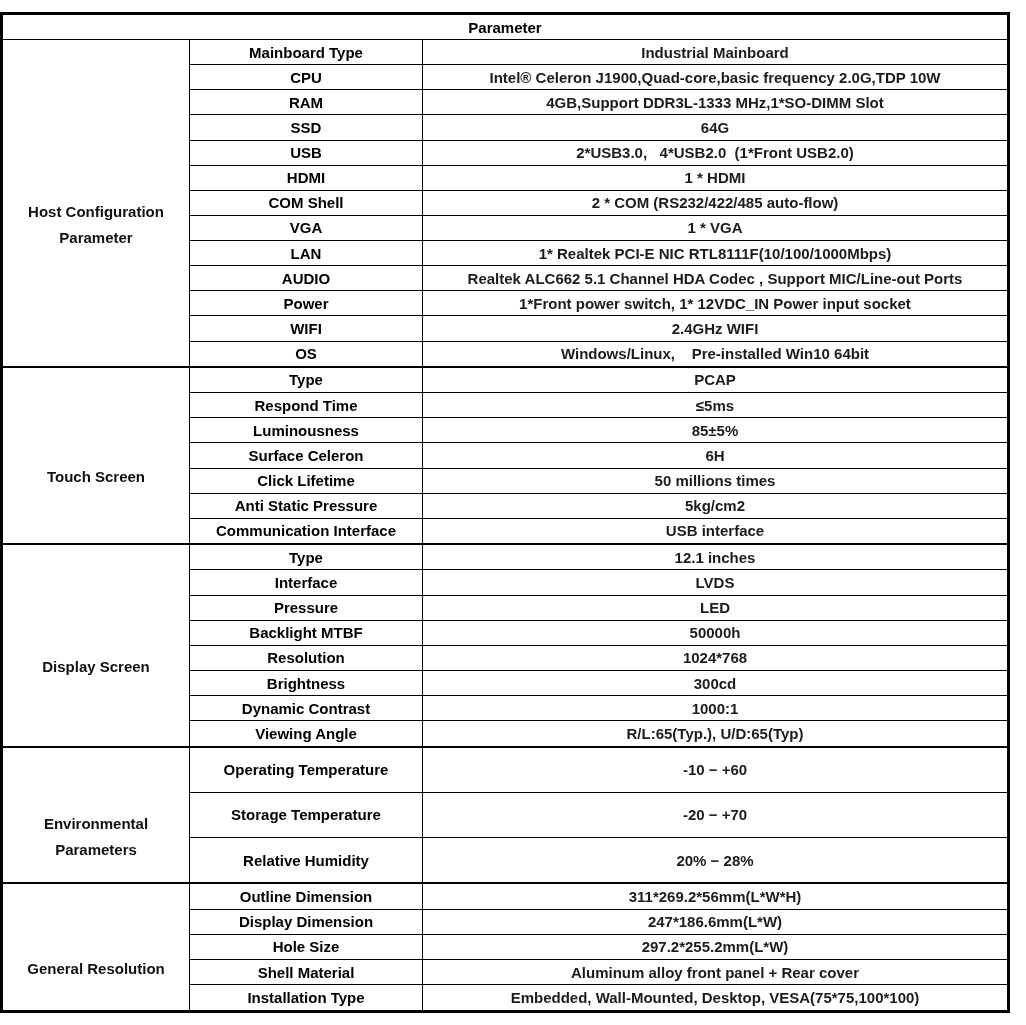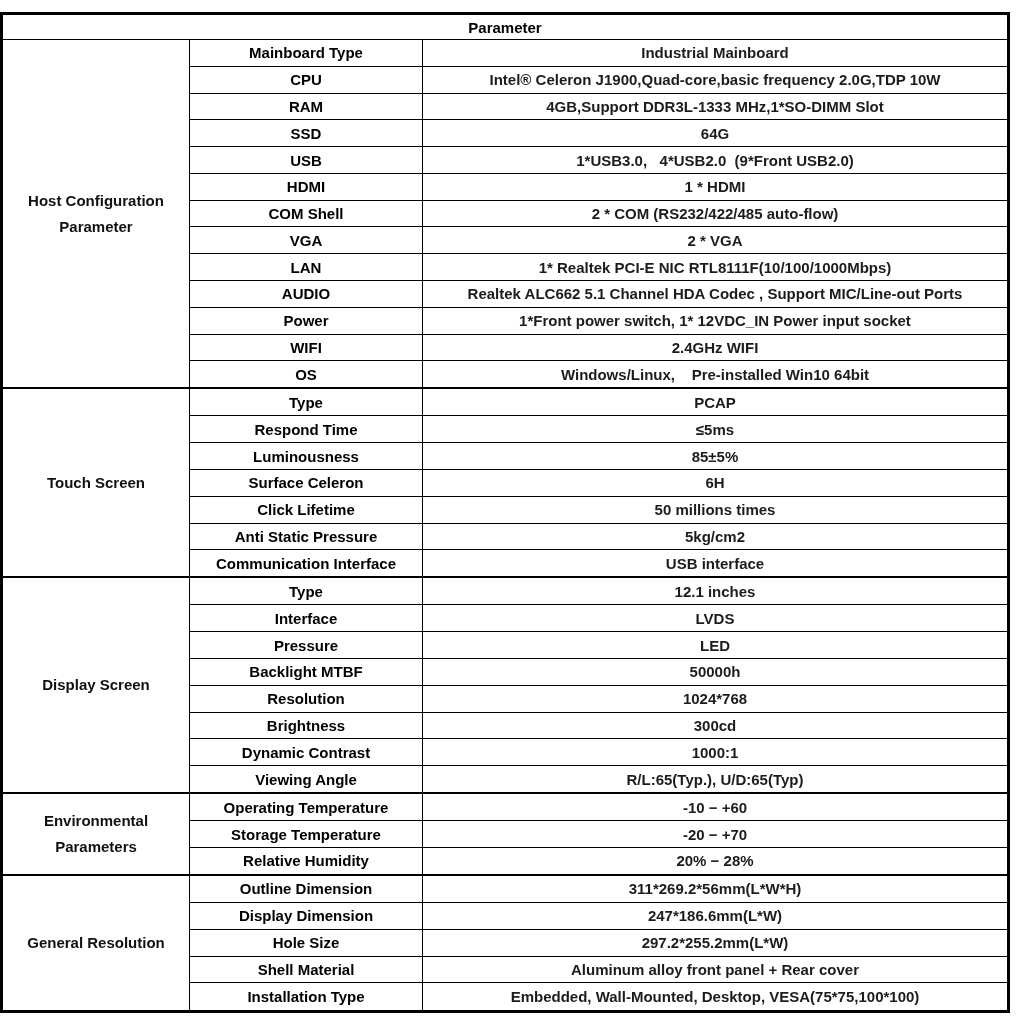--- a/index.html
+++ b/index.html
@@ -39,20 +39,21 @@
   }
   td.group-cell {
     font-size: 15px;
     font-weight: bold;
     color: #111;
     line-height: 26px;
   }
   td.group-cell .group-label {
     display: inline-block;
     max-width: 166px;
+    margin-top: 44px;
   }
   td.param-cell {
     font-size: 15px;
     font-weight: bold;
     color: #000;
   }
   td.value-cell {
     font-size: 15px;
     font-weight: bold;
     color: #1c1c1c;
@@ -89,33 +90,33 @@
       <tr>
         <td class="param-cell">RAM</td>
         <td class="value-cell">4GB,Support DDR3L-1333 MHz,1*SO-DIMM Slot</td>
       </tr>
       <tr>
         <td class="param-cell">SSD</td>
         <td class="value-cell">64G</td>
       </tr>
       <tr>
         <td class="param-cell">USB</td>
-        <td class="value-cell">1*USB3.0,   4*USB2.0  (9*Front USB2.0)</td>
+        <td class="value-cell">2*USB3.0,   4*USB2.0  (1*Front USB2.0)</td>
       </tr>
       <tr>
         <td class="param-cell">HDMI</td>
         <td class="value-cell">1 * HDMI</td>
       </tr>
       <tr>
         <td class="param-cell">COM Shell</td>
         <td class="value-cell">2 * COM (RS232/422/485 auto-flow)</td>
       </tr>
       <tr>
         <td class="param-cell">VGA</td>
-        <td class="value-cell">2 * VGA</td>
+        <td class="value-cell">1 * VGA</td>
       </tr>
       <tr>
         <td class="param-cell">LAN</td>
         <td class="value-cell">1* Realtek PCI-E NIC RTL8111F(10/100/1000Mbps)</td>
       </tr>
       <tr>
         <td class="param-cell">AUDIO</td>
         <td class="value-cell">Realtek ALC662 5.1 Channel HDA Codec , Support MIC/Line-out Ports</td>
       </tr>
       <tr>

